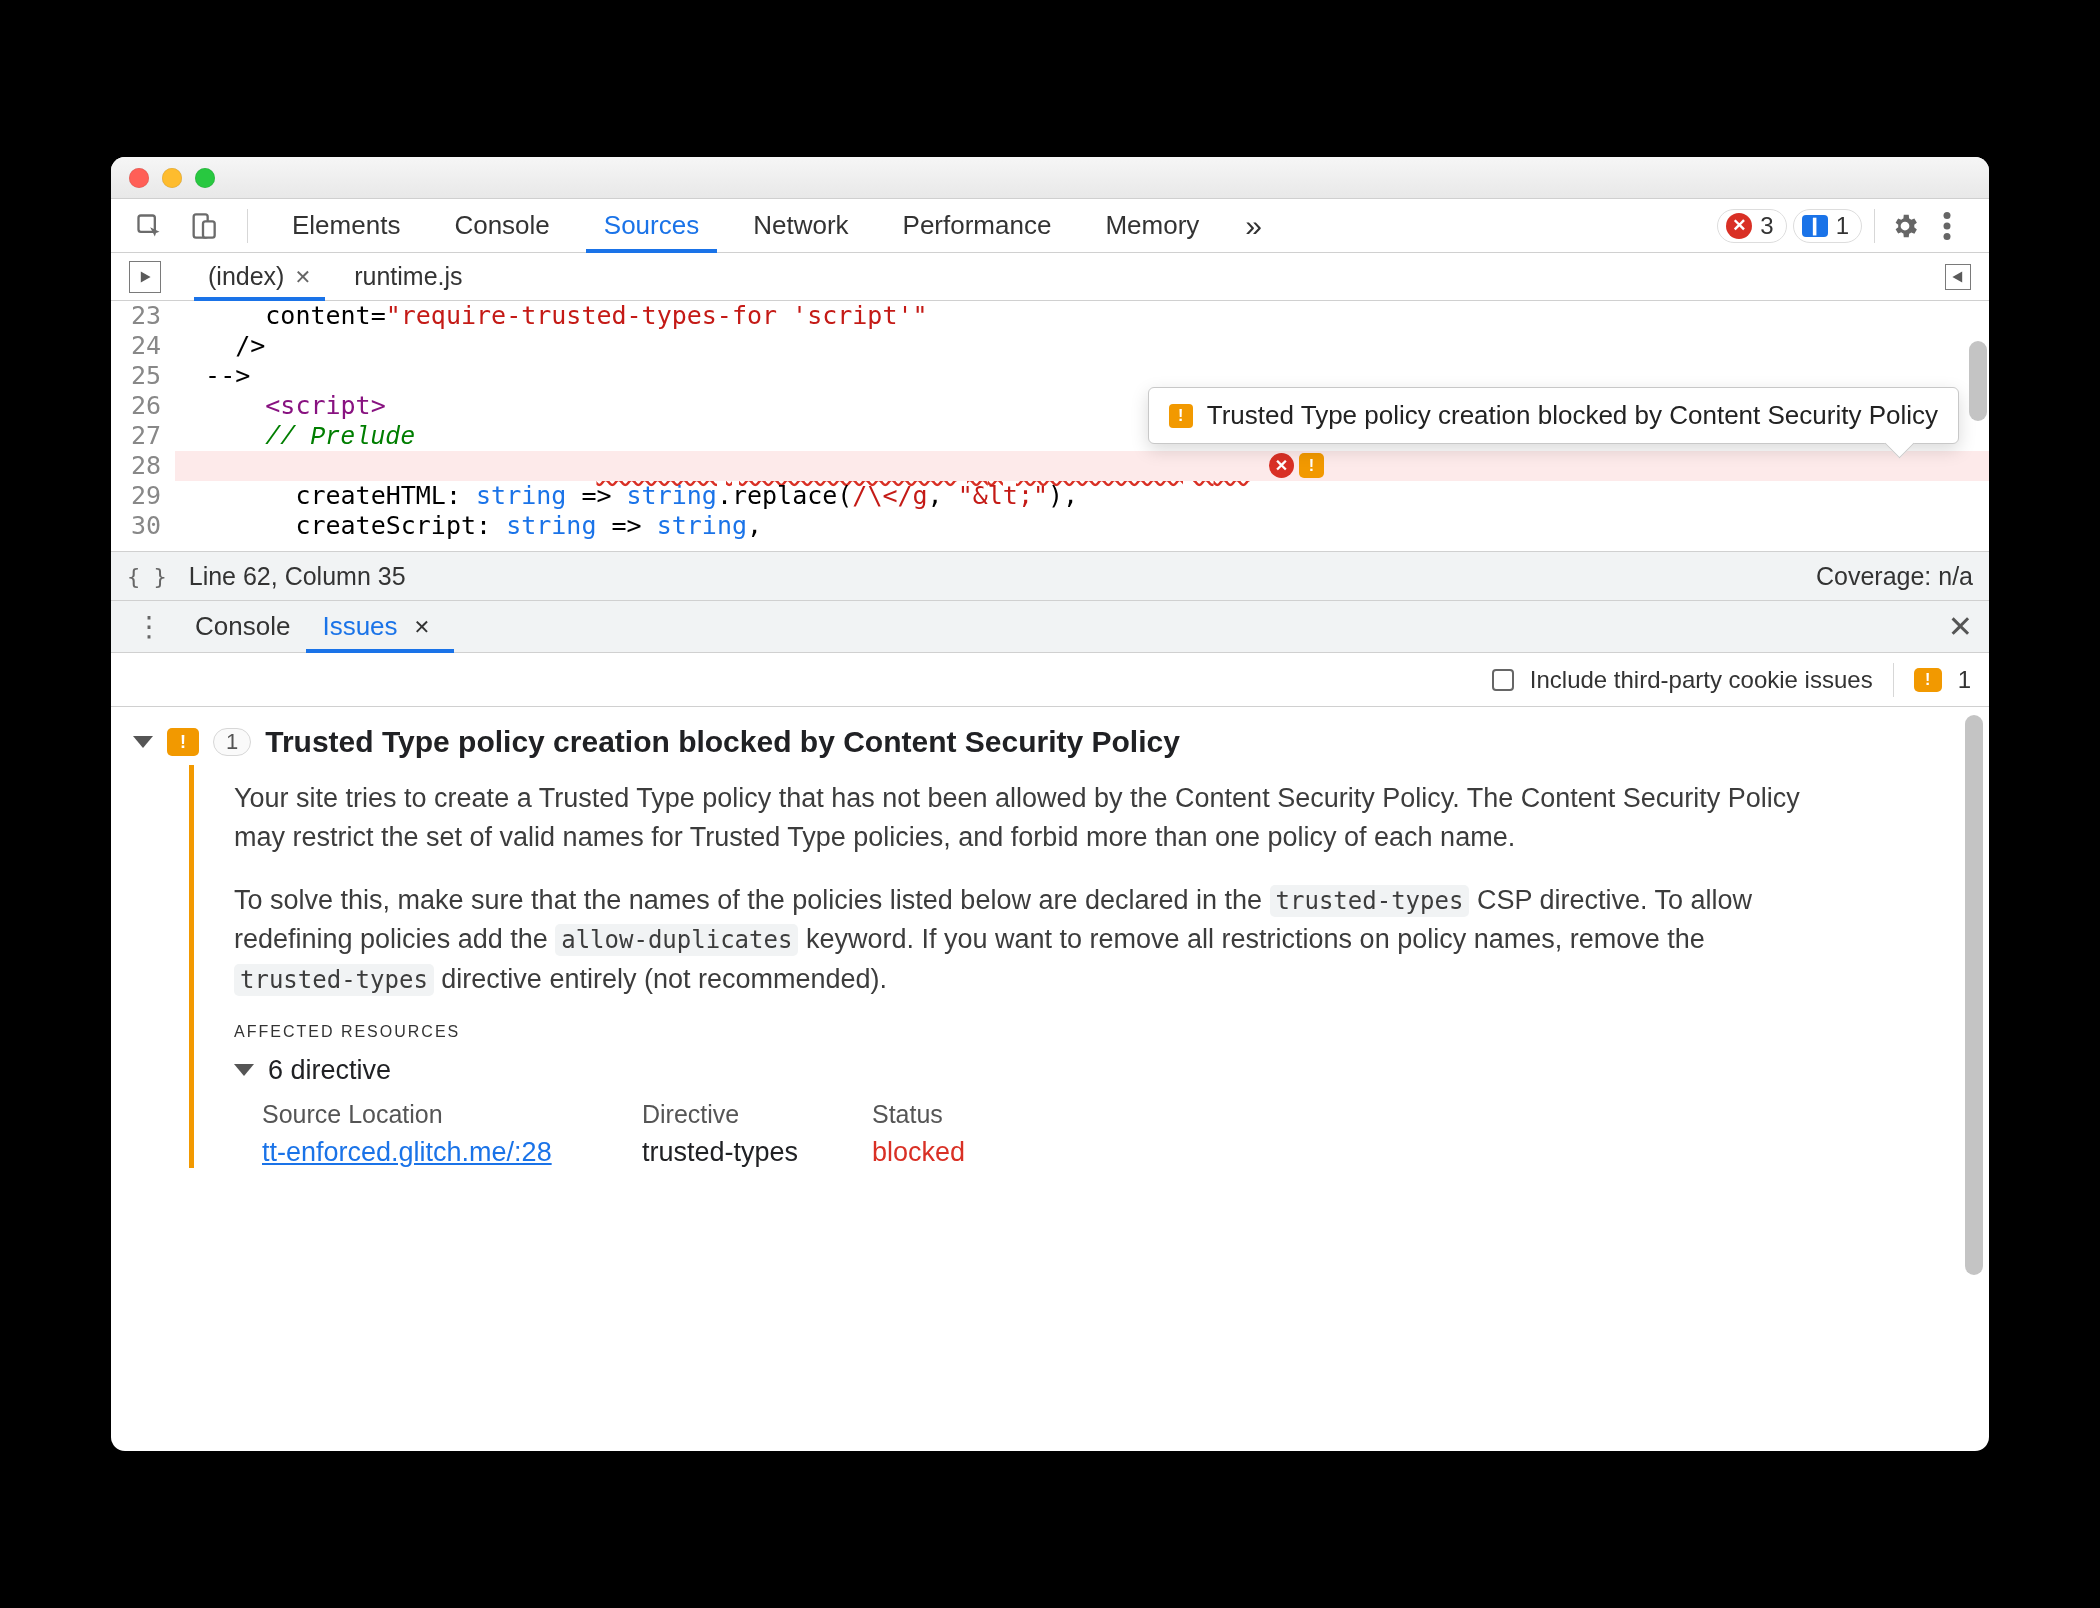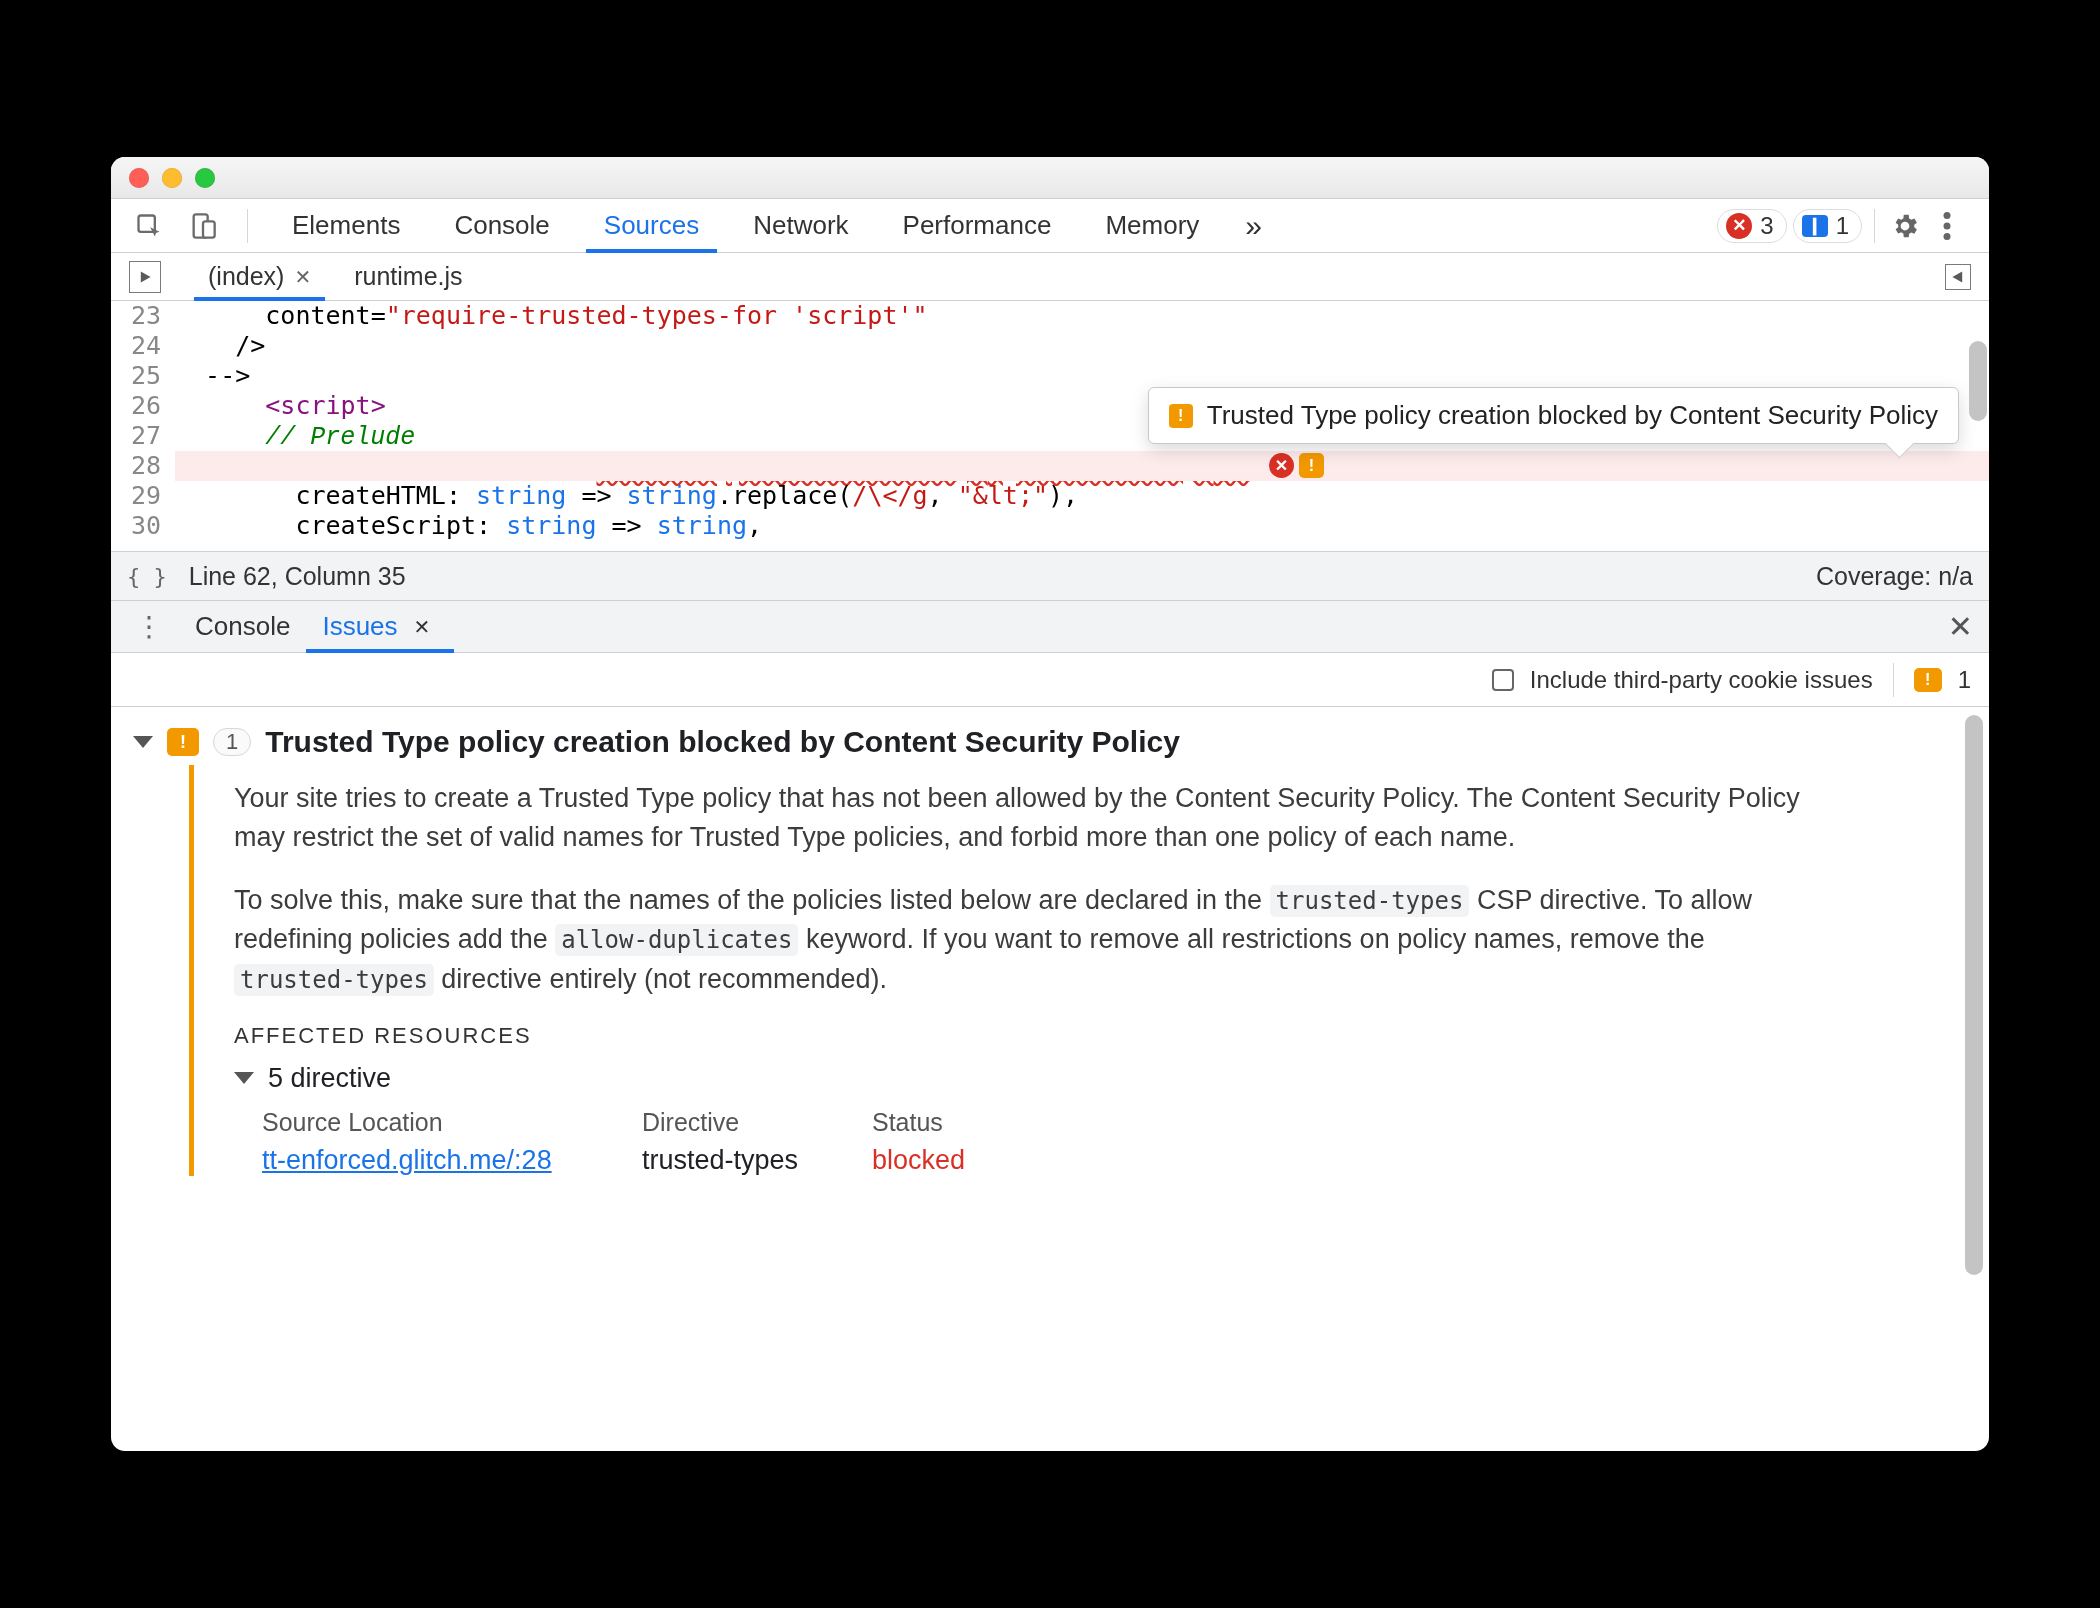--- a/index.html
+++ b/index.html
@@ -112,21 +112,21 @@
   
   .issuebody{ flex:1; overflow:hidden; position:relative; padding: 18px 24px 0 22px; font-size:27px;color:#202124;}
   .issuehdr{ display:flex; align-items:center; gap:14px; }
   .tri{width:0;height:0;border-left:10px solid transparent;border-right:10px solid transparent;border-top:12px solid #555;}
   .hdr-badge{width:32px;height:28px;border-radius:5px;background:#f29900;color:#fff;display:flex;align-items:center;justify-content:center;font-weight:700;font-size:18px;}
   .count-pill{border:1px solid #d7d7d7;border-radius:14px;padding:0 12px;font-size:22px;color:#555;background:#fafafa;}
   .issue-title{font-weight:700;font-size:30px;}
   .issue-content{ margin-left:56px; border-left:5px solid #f29900; padding:14px 0 0 40px; margin-top:6px;}
   .issue-content p{ line-height:1.45; margin-bottom:24px; color:#3c3c3c; max-width: 1590px;}
   code.inline{background:#f1f3f4;border-radius:5px;padding:2px 6px;font-family:Menlo,monospace;font-size:24px;}
-  .aff-title{ letter-spacing:2px; font-size:22px; color:#333; margin:22px 0 14px; font-weight:500;}
+  .aff-title{ letter-spacing:2px; font-size:16px; color:#333; margin:22px 0 14px; font-weight:500;}
   .aff-row{ display:flex; align-items:center; gap:14px; font-size:27px; margin-bottom:14px;}
   .aff-row .tri{border-top-color:#555;}
   .table{ margin-left:28px; }
   .table .th{display:grid;grid-template-columns:380px 230px 200px;font-size:25px;color:#555;margin-bottom:8px;}
   .table .tr{display:grid;grid-template-columns:380px 230px 200px;font-size:27px;}
   .link{color:#1a73e8;text-decoration:underline;}
   .status-blocked{color:#d93025;}
   .body-scroll{position:absolute;right:6px;top:8px;width:18px;height:560px;background:#c4c4c4;border-radius:10px;}
   
   svg { display:block; }
@@ -261,21 +261,21 @@
       <div class="issue-title">Trusted Type policy creation blocked by Content Security Policy</div>
     </div>
     <div class="issue-content">
       <p>Your site tries to create a Trusted Type policy that has not been allowed by the Content Security Policy. The Content Security Policy may restrict the set of valid names for Trusted Type policies, and forbid more than one policy of each name.</p>
       <p>
         <span>To solve this, make sure that the names of the policies listed below are declared in the </span><code class="inline">trusted-types</code><span> CSP directive. To allow redefining policies add the </span><code class="inline">allow-duplicates</code><span> keyword. If you want to remove all restrictions on policy names, remove the </span><code class="inline">trusted-types</code><span> directive entirely (not recommended).</span>
       </p>
       <div class="aff-title">AFFECTED RESOURCES</div>
       <div class="aff-row">
         <div class="tri"></div>
-        <span>5 directive</span>
+        <span>6 directive</span>
       </div>
       <div class="table">
         <div class="th">
           <span>Source Location</span>
           <span>Directive</span>
           <span>Status</span>
         </div>
         <div class="tr">
           <span class="link">tt-enforced.glitch.me/:28</span>
           <span>trusted-types</span>

